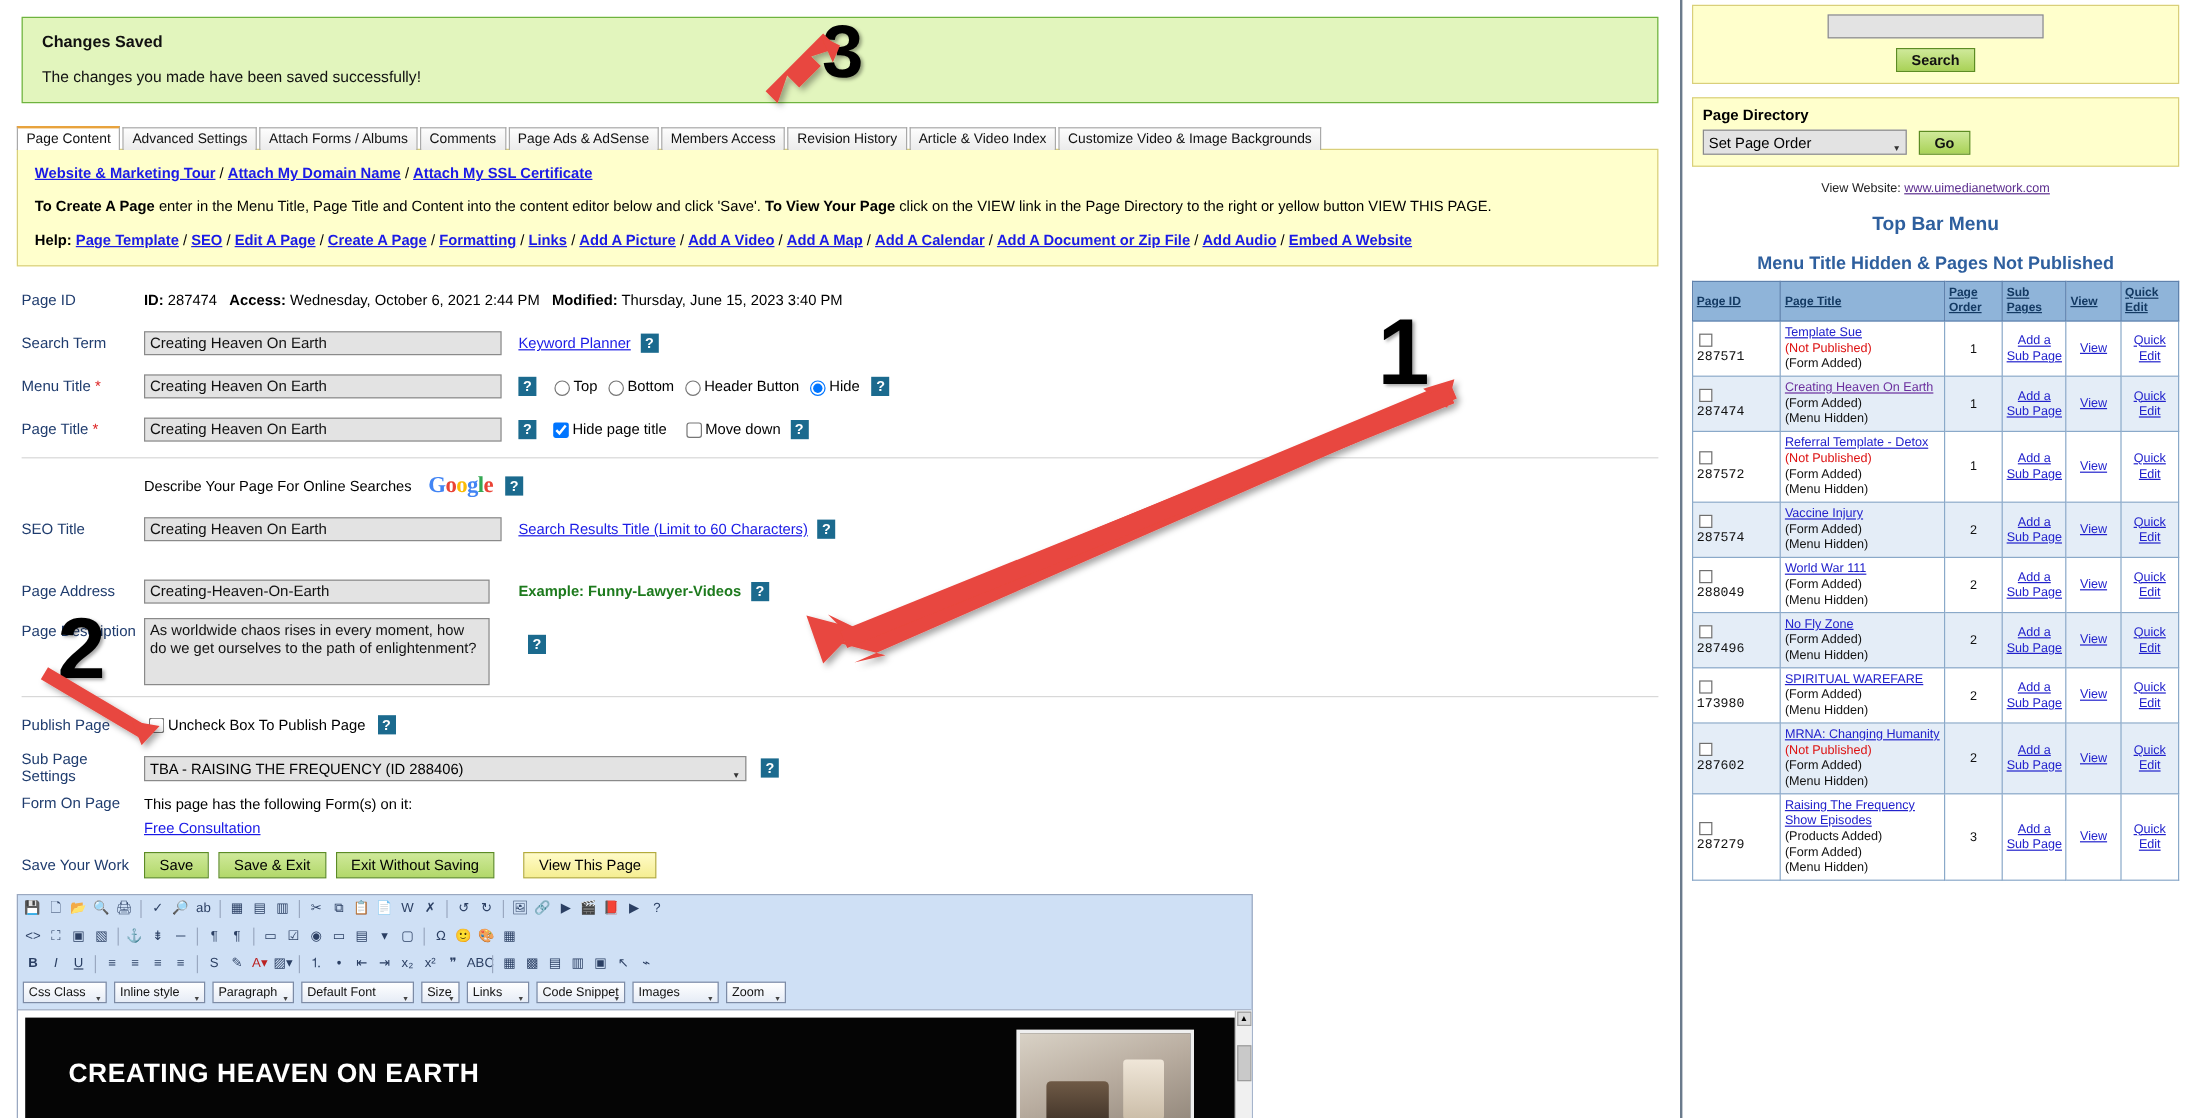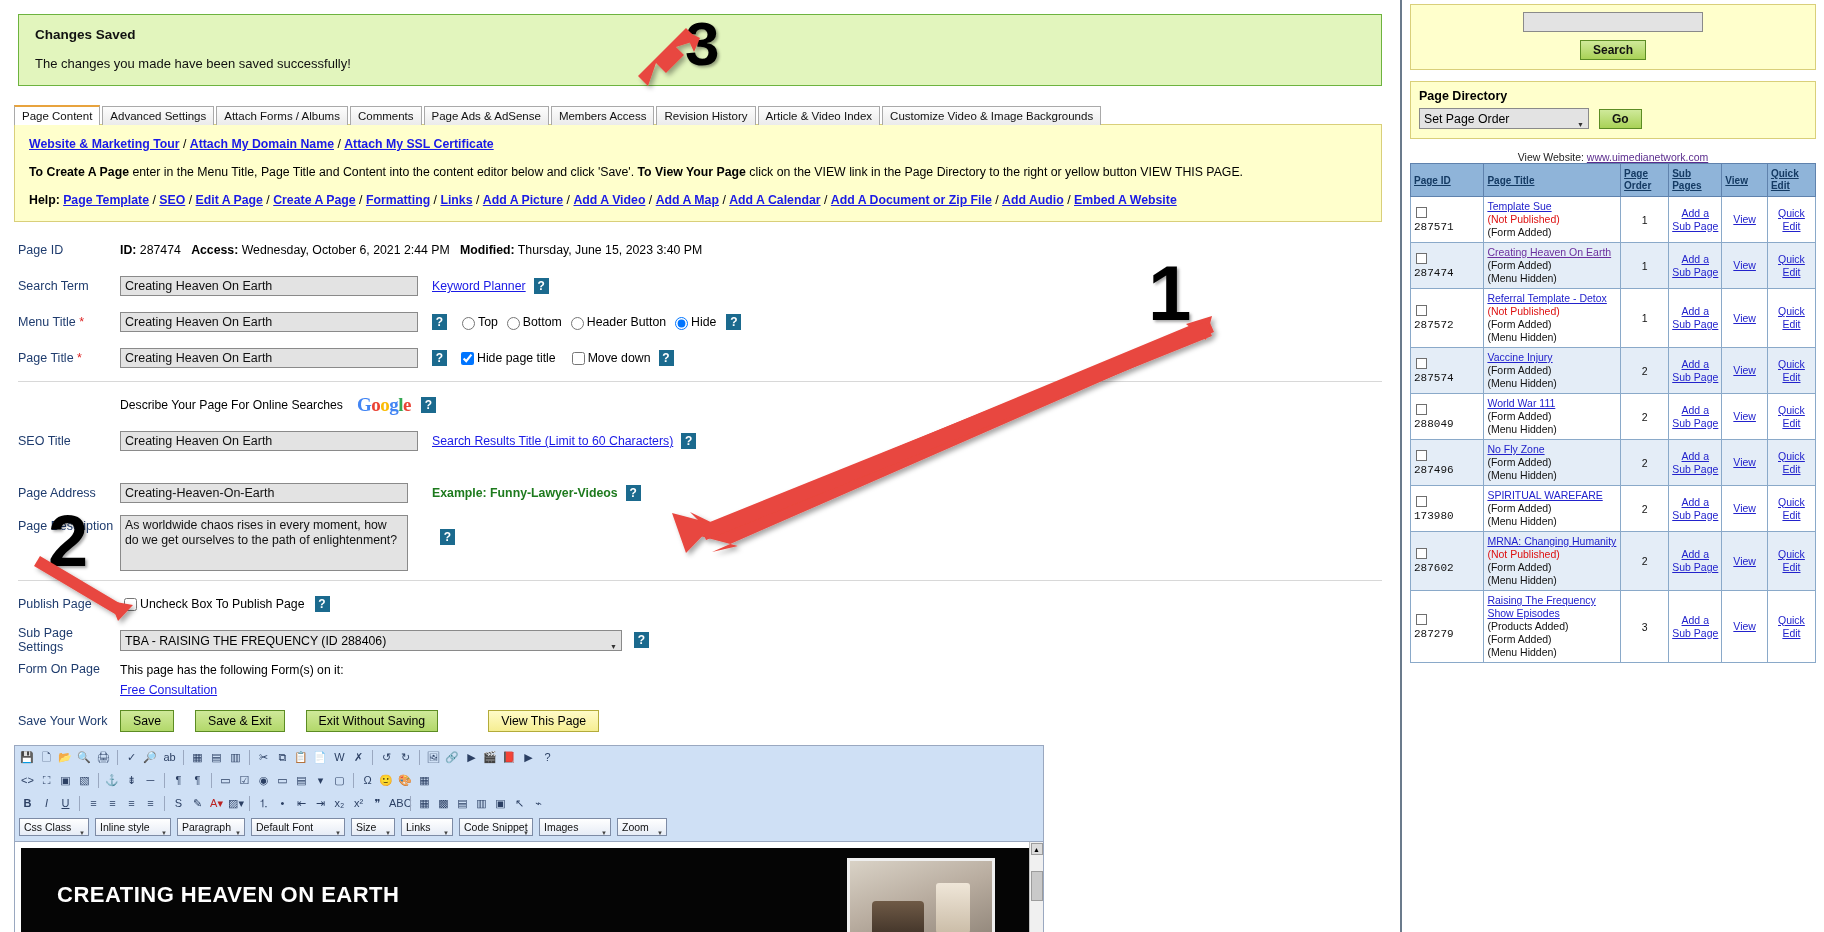--- a/index.html
+++ b/index.html
@@ -332,21 +332,21 @@
       <div class="row" style="margin-top:8px; align-items:flex-start;">
         <div class="lbl">Form On Page</div>
         <div class="fieldwrap" style="flex-direction:column; align-items:flex-start;">
           <div class="smalltxt">This page has the following Form(s) on it:</div>
           <a class="lnk" style="margin-top:5px;">Free Consultation</a>
         </div>
       </div>
 
       <div class="row" style="margin-top:10px;">
         <div class="lbl">Save Your Work</div>
-        <div class="fieldwrap" style="gap:21px;">
+        <div class="fieldwrap" style="gap:8px;">
           <button class="btn green">Save</button>
           <button class="btn green">Save &amp; Exit</button>
           <button class="btn green">Exit Without Saving</button>
           <span style="width:8px"></span>
           <button class="btn yellow">View This Page</button>
         </div>
       </div>
     </div>
 
     <div class="editor">
@@ -439,21 +439,21 @@
         <span class="tbi">▥</span>
         <span class="tbi">▣</span>
         <span class="tbi">↖</span>
         <span class="tbi">⌁</span>
       </div>
       <div class="tb" style="gap:6px; padding-bottom:5px;">
         <div class="selbox" style="width:70px">Css Class</div>
         <div class="selbox" style="width:76px">Inline style</div>
         <div class="selbox" style="width:68px">Paragraph</div>
         <div class="selbox" style="width:94px">Default Font</div>
-        <div class="selbox" style="width:44px">Size</div>
+        <div class="selbox" style="width:32px">Size</div>
         <div class="selbox" style="width:52px">Links</div>
         <div class="selbox" style="width:74px">Code Snippet</div>
         <div class="selbox" style="width:72px">Images</div>
         <div class="selbox" style="width:50px">Zoom</div>
       </div>
       <div class="canvas">
         <div class="hero">
           <div class="hero-title">CREATING HEAVEN ON EARTH</div>
           <div class="hero-img"></div>
         </div>
@@ -480,20 +480,22 @@
         <div class="pdselect">Set Page Order</div>
         <button class="sbtn">Go</button>
       </div>
     </div>
 
     <div class="viewsite">
       <span>View Website:</span>
       <a>www.uimedianetwork.com</a>
     </div>
 
+    <div class="topbar-h">Top Bar Menu</div>
+    <div class="hidden-h">Menu Title Hidden &amp; Pages Not Published</div>
 
     <table class="dir">
       <thead>
         <tr>
           <th style="width:58px">Page ID</th>
           <th style="width:108px">Page Title</th>
           <th style="width:38px" class="twoline">Page Order</th>
           <th style="width:42px" class="twoline">Sub Pages</th>
           <th style="width:36px">View</th>
           <th style="width:38px" class="twoline">Quick Edit</th>

